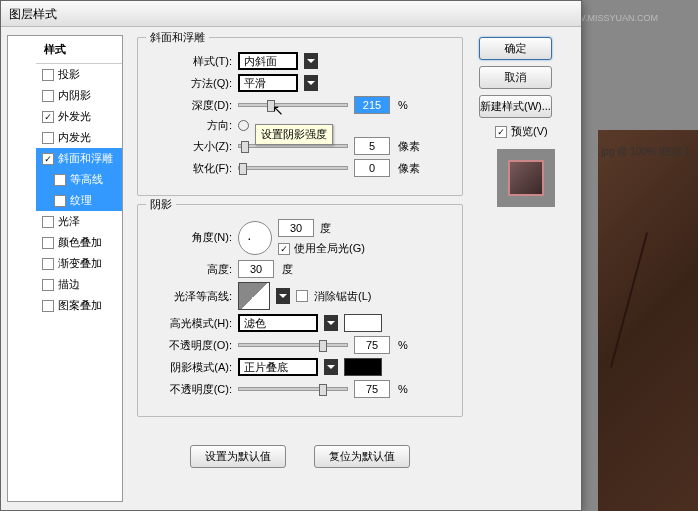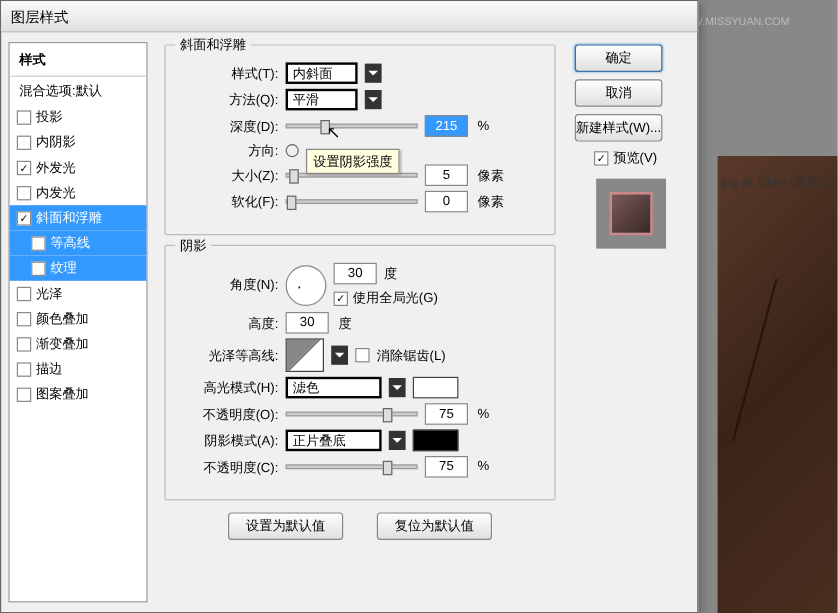--- a/index.html
+++ b/index.html
@@ -8,21 +8,21 @@
 .bg-leather::after { content: ""; position: absolute; top: 100px; left: 30px; width: 2px; height: 140px; background: #2a1510; transform: rotate(15deg); }
 .watermark-top { position: absolute; top: 10px; right: 40px; color: #ddd; font-size: 12px; font-weight: bold; }
 .watermark-top .sub { font-size: 9px; color: #bbb; font-weight: normal; }
 .bg-title { position: absolute; top: 145px; right: 5px; color: #333; font-size: 10px; }
 
 .dialog { position: absolute; left: 0; top: 0; width: 582px; height: 511px; background: #f0f0f0; border: 1px solid #666; box-shadow: 2px 2px 8px rgba(0,0,0,0.3); }
 .titlebar { height: 26px; background: linear-gradient(#fafafa, #e0e0e0); border-bottom: 1px solid #bbb; padding: 5px 8px; font-size: 12px; }
 .content { display: flex; height: calc(100% - 26px); }
 
 .left-panel { width: 128px; padding: 8px 6px; }
-.left-panel .box { border: 1px solid #999; background: #fff; height: 100%; }
+.left-panel .box { border: 1px solid #999; background: #fff; height: 100%; padding-left: 28px; }
 .left-head { padding: 6px 8px; border-bottom: 1px solid #ccc; font-weight: bold; }
 .left-sub { padding: 4px 8px; }
 .left-item { display: flex; align-items: center; padding: 3px 6px; gap: 4px; }
 .left-item.sel { background: #3399ff; color: #fff; }
 .left-item.sub-item { padding-left: 18px; }
 .chk { width: 12px; height: 12px; border: 1px solid #888; background: #fff; display: inline-flex; align-items: center; justify-content: center; font-size: 9px; color: #000; }
 .chk.on::after { content: "✓"; }
 
 .mid-panel { flex: 1; padding: 10px 8px; overflow: hidden; }
 .group { border: 1px solid #bbb; border-radius: 2px; padding: 10px 12px 14px; margin-bottom: 8px; position: relative; }
@@ -37,21 +37,21 @@
 .numbox { width: 36px; height: 18px; border: 1px solid #888; background: #fff; text-align: center; padding: 1px; }
 .numbox.hl { background: #3399ff; color: #fff; }
 .unit { margin-left: 2px; }
 .radio { width: 11px; height: 11px; border: 1px solid #666; border-radius: 50%; display: inline-block; }
 .swatch { width: 38px; height: 18px; border: 1px solid #444; }
 .angle-dial { width: 34px; height: 34px; border: 1px solid #888; border-radius: 50%; background: #fff; position: relative; }
 .angle-dial::after { content: "·"; position: absolute; top: 8px; left: 8px; font-size: 14px; }
 .gloss-sw { width: 32px; height: 28px; border: 1px solid #444; background: linear-gradient(135deg, #888 50%, #fff 50%); }
 .tooltip { position: absolute; left: 105px; top: 28px; background: #ffffe0; border: 1px solid #888; padding: 2px 5px; z-index: 10; box-shadow: 1px 1px 2px rgba(0,0,0,0.3); }
 .cursor { position: absolute; left: 122px; top: 6px; z-index: 11; font-size: 14px; }
-.btn-row { display: flex; gap: 28px; justify-content: center; margin-top: 10px; }
+.btn-row { display: flex; gap: 28px; justify-content: center; margin-top: 28px; }
 .btn { border: 1px solid #888; background: linear-gradient(#fdfdfd, #e0e0e0); padding: 3px 14px; border-radius: 3px; cursor: pointer; }
 
 .right-panel { width: 110px; padding: 10px 8px; }
 .rbtn { display: block; width: 73px; border: 1px solid #888; background: linear-gradient(#fdfdfd, #e0e0e0); padding: 3px 0; text-align: center; border-radius: 3px; margin-bottom: 6px; cursor: pointer; }
 .rbtn.primary { border: 1px solid #3a6ea5; box-shadow: 0 0 2px #5a9ed8; }
 .preview-row { display: flex; align-items: center; gap: 4px; margin: 6px 16px 10px; }
 .preview-sw { width: 58px; height: 58px; border: 1px solid #888; background: #888; position: relative; margin: 0 auto; }
 .preview-sw::after { content: ""; position: absolute; inset: 10px; background: linear-gradient(135deg, #7a5a5a, #3a2828); border: 2px solid #c88; }
 </style>
 </head>
@@ -63,21 +63,20 @@
 <div class="bg-leather"></div>
 <div class="bg-title">.jpg @ 100% (图层 1,</div>
 
 <div class="dialog">
   <div class="titlebar">图层样式</div>
   <div class="content">
 
     <div class="left-panel">
       <div class="box">
         <div class="left-head">样式</div>
-        <div class="left-sub">混合选项:默认</div>
         <div id="style-list">
             <div class="left-item">
               <span class="chk"></span>
               <span>投影</span>
             </div>
             <div class="left-item">
               <span class="chk"></span>
               <span>内阴影</span>
             </div>
             <div class="left-item">

